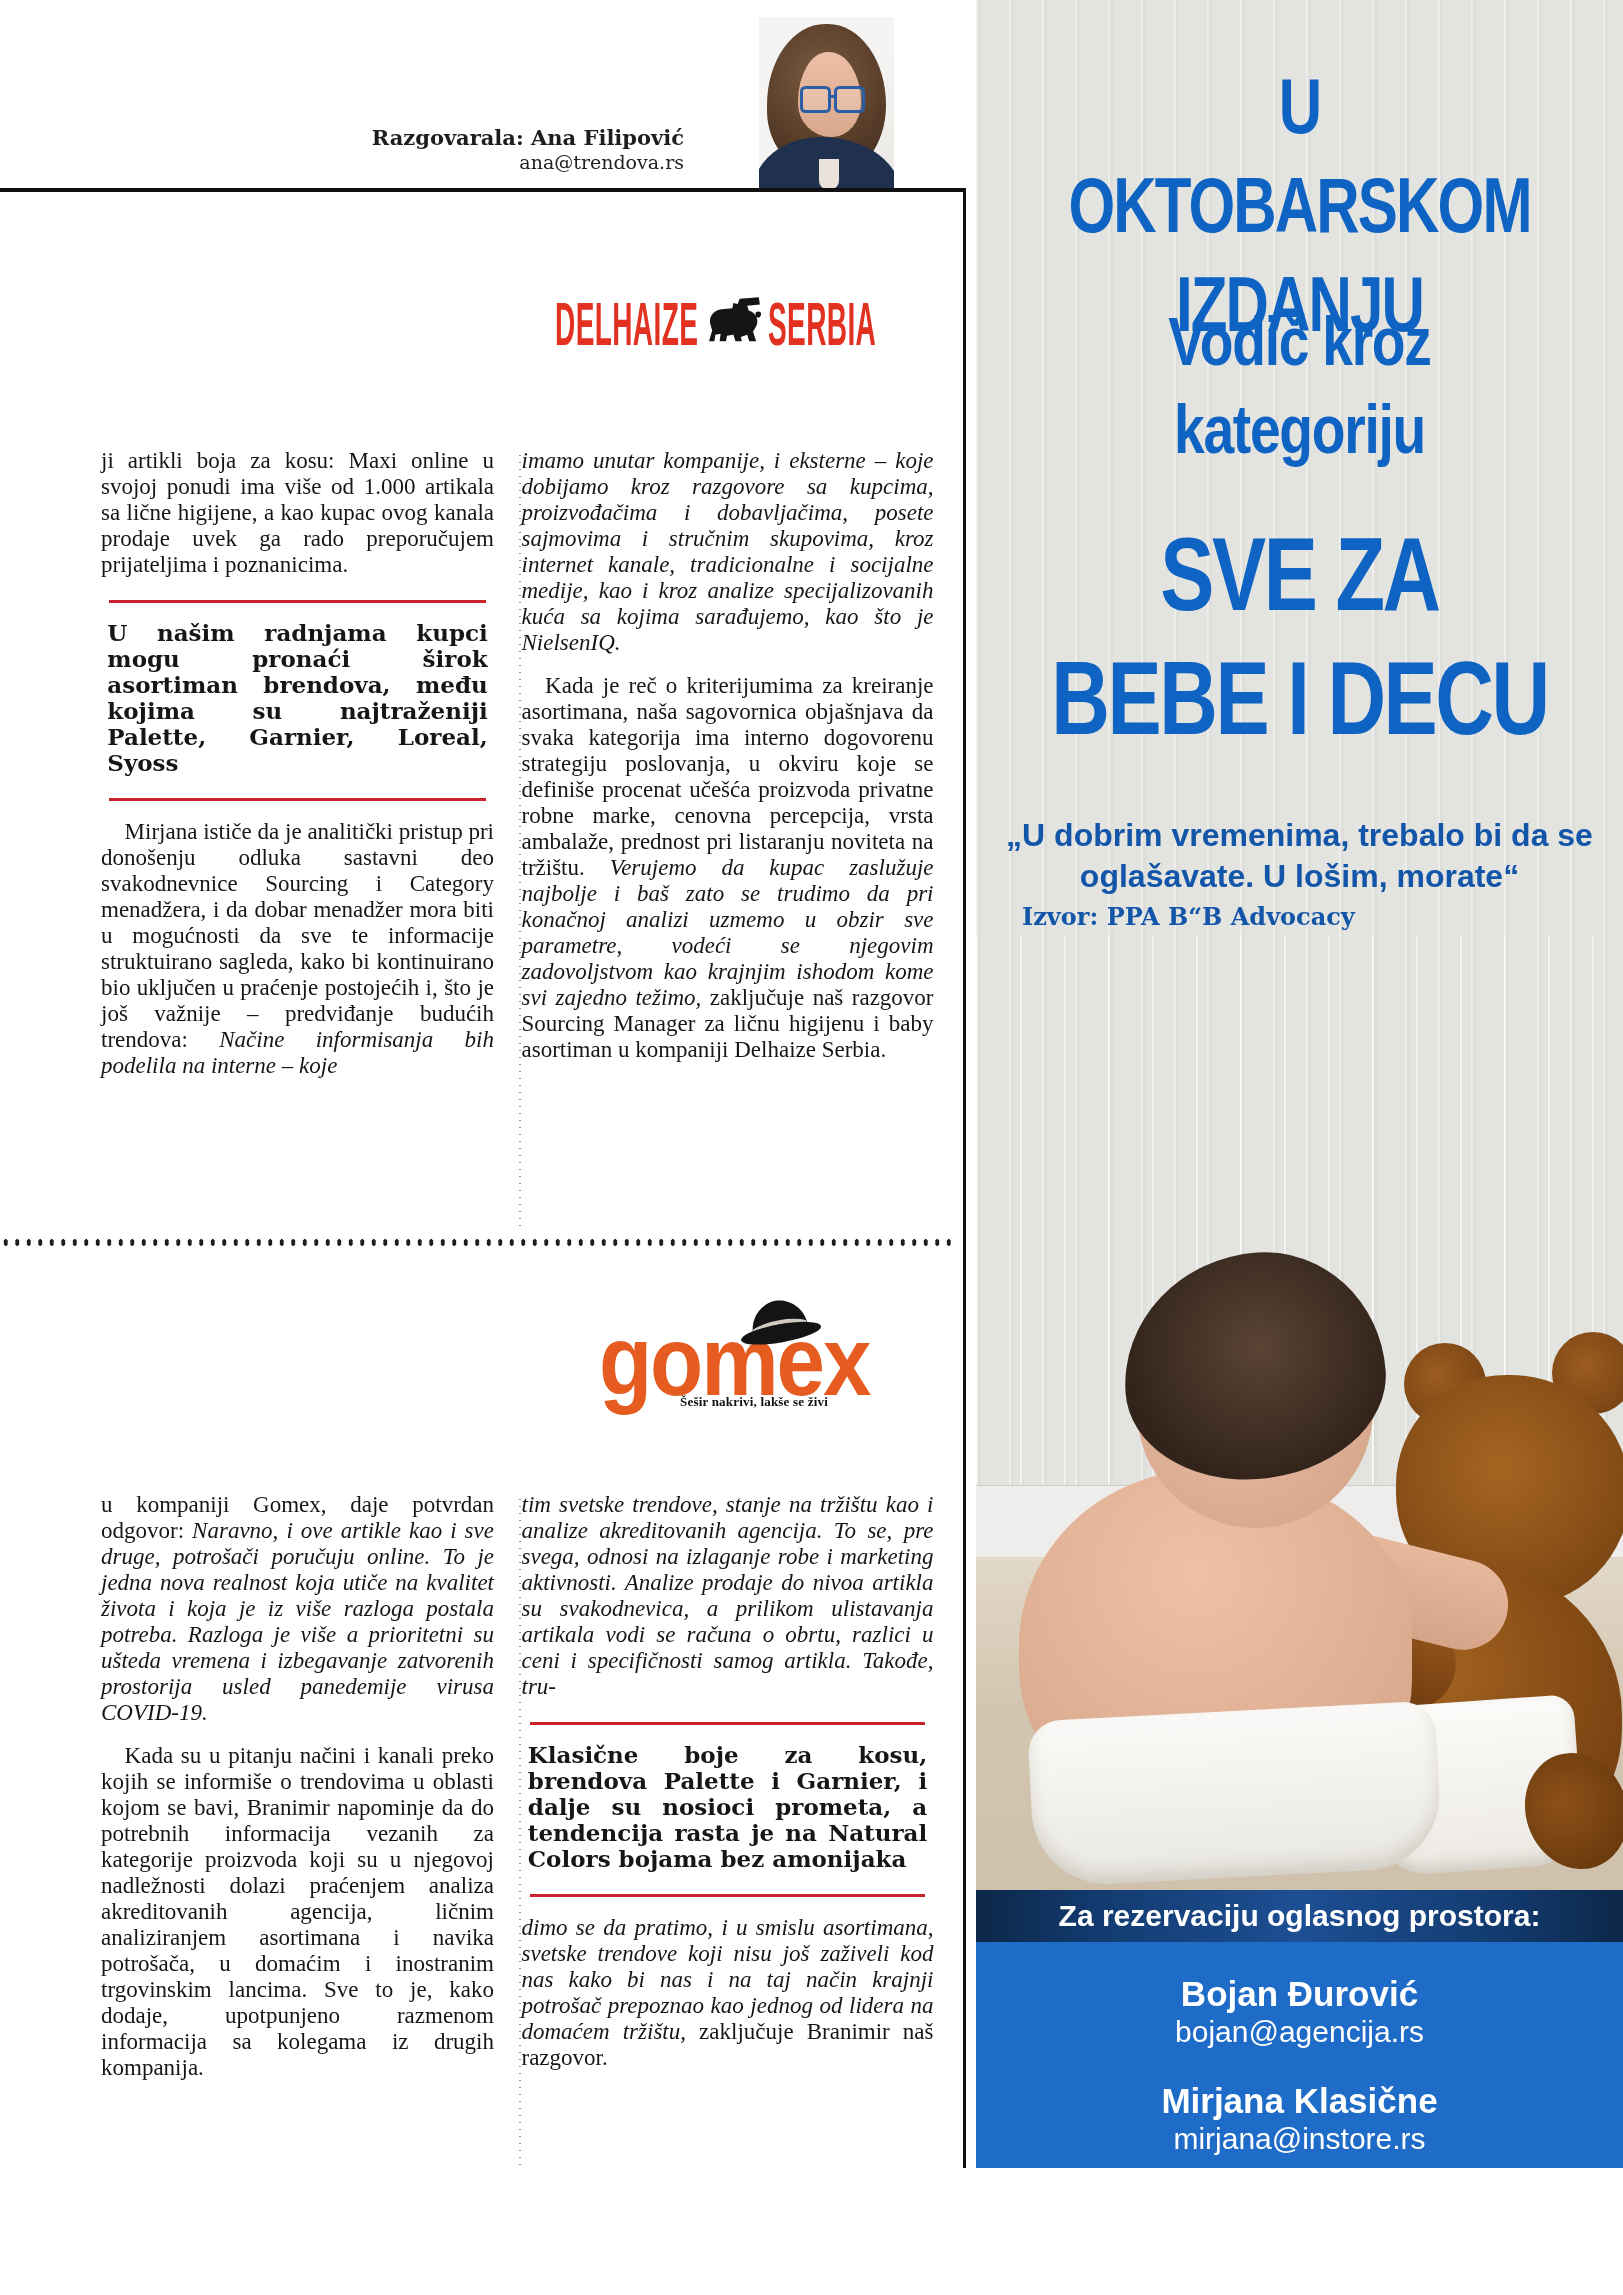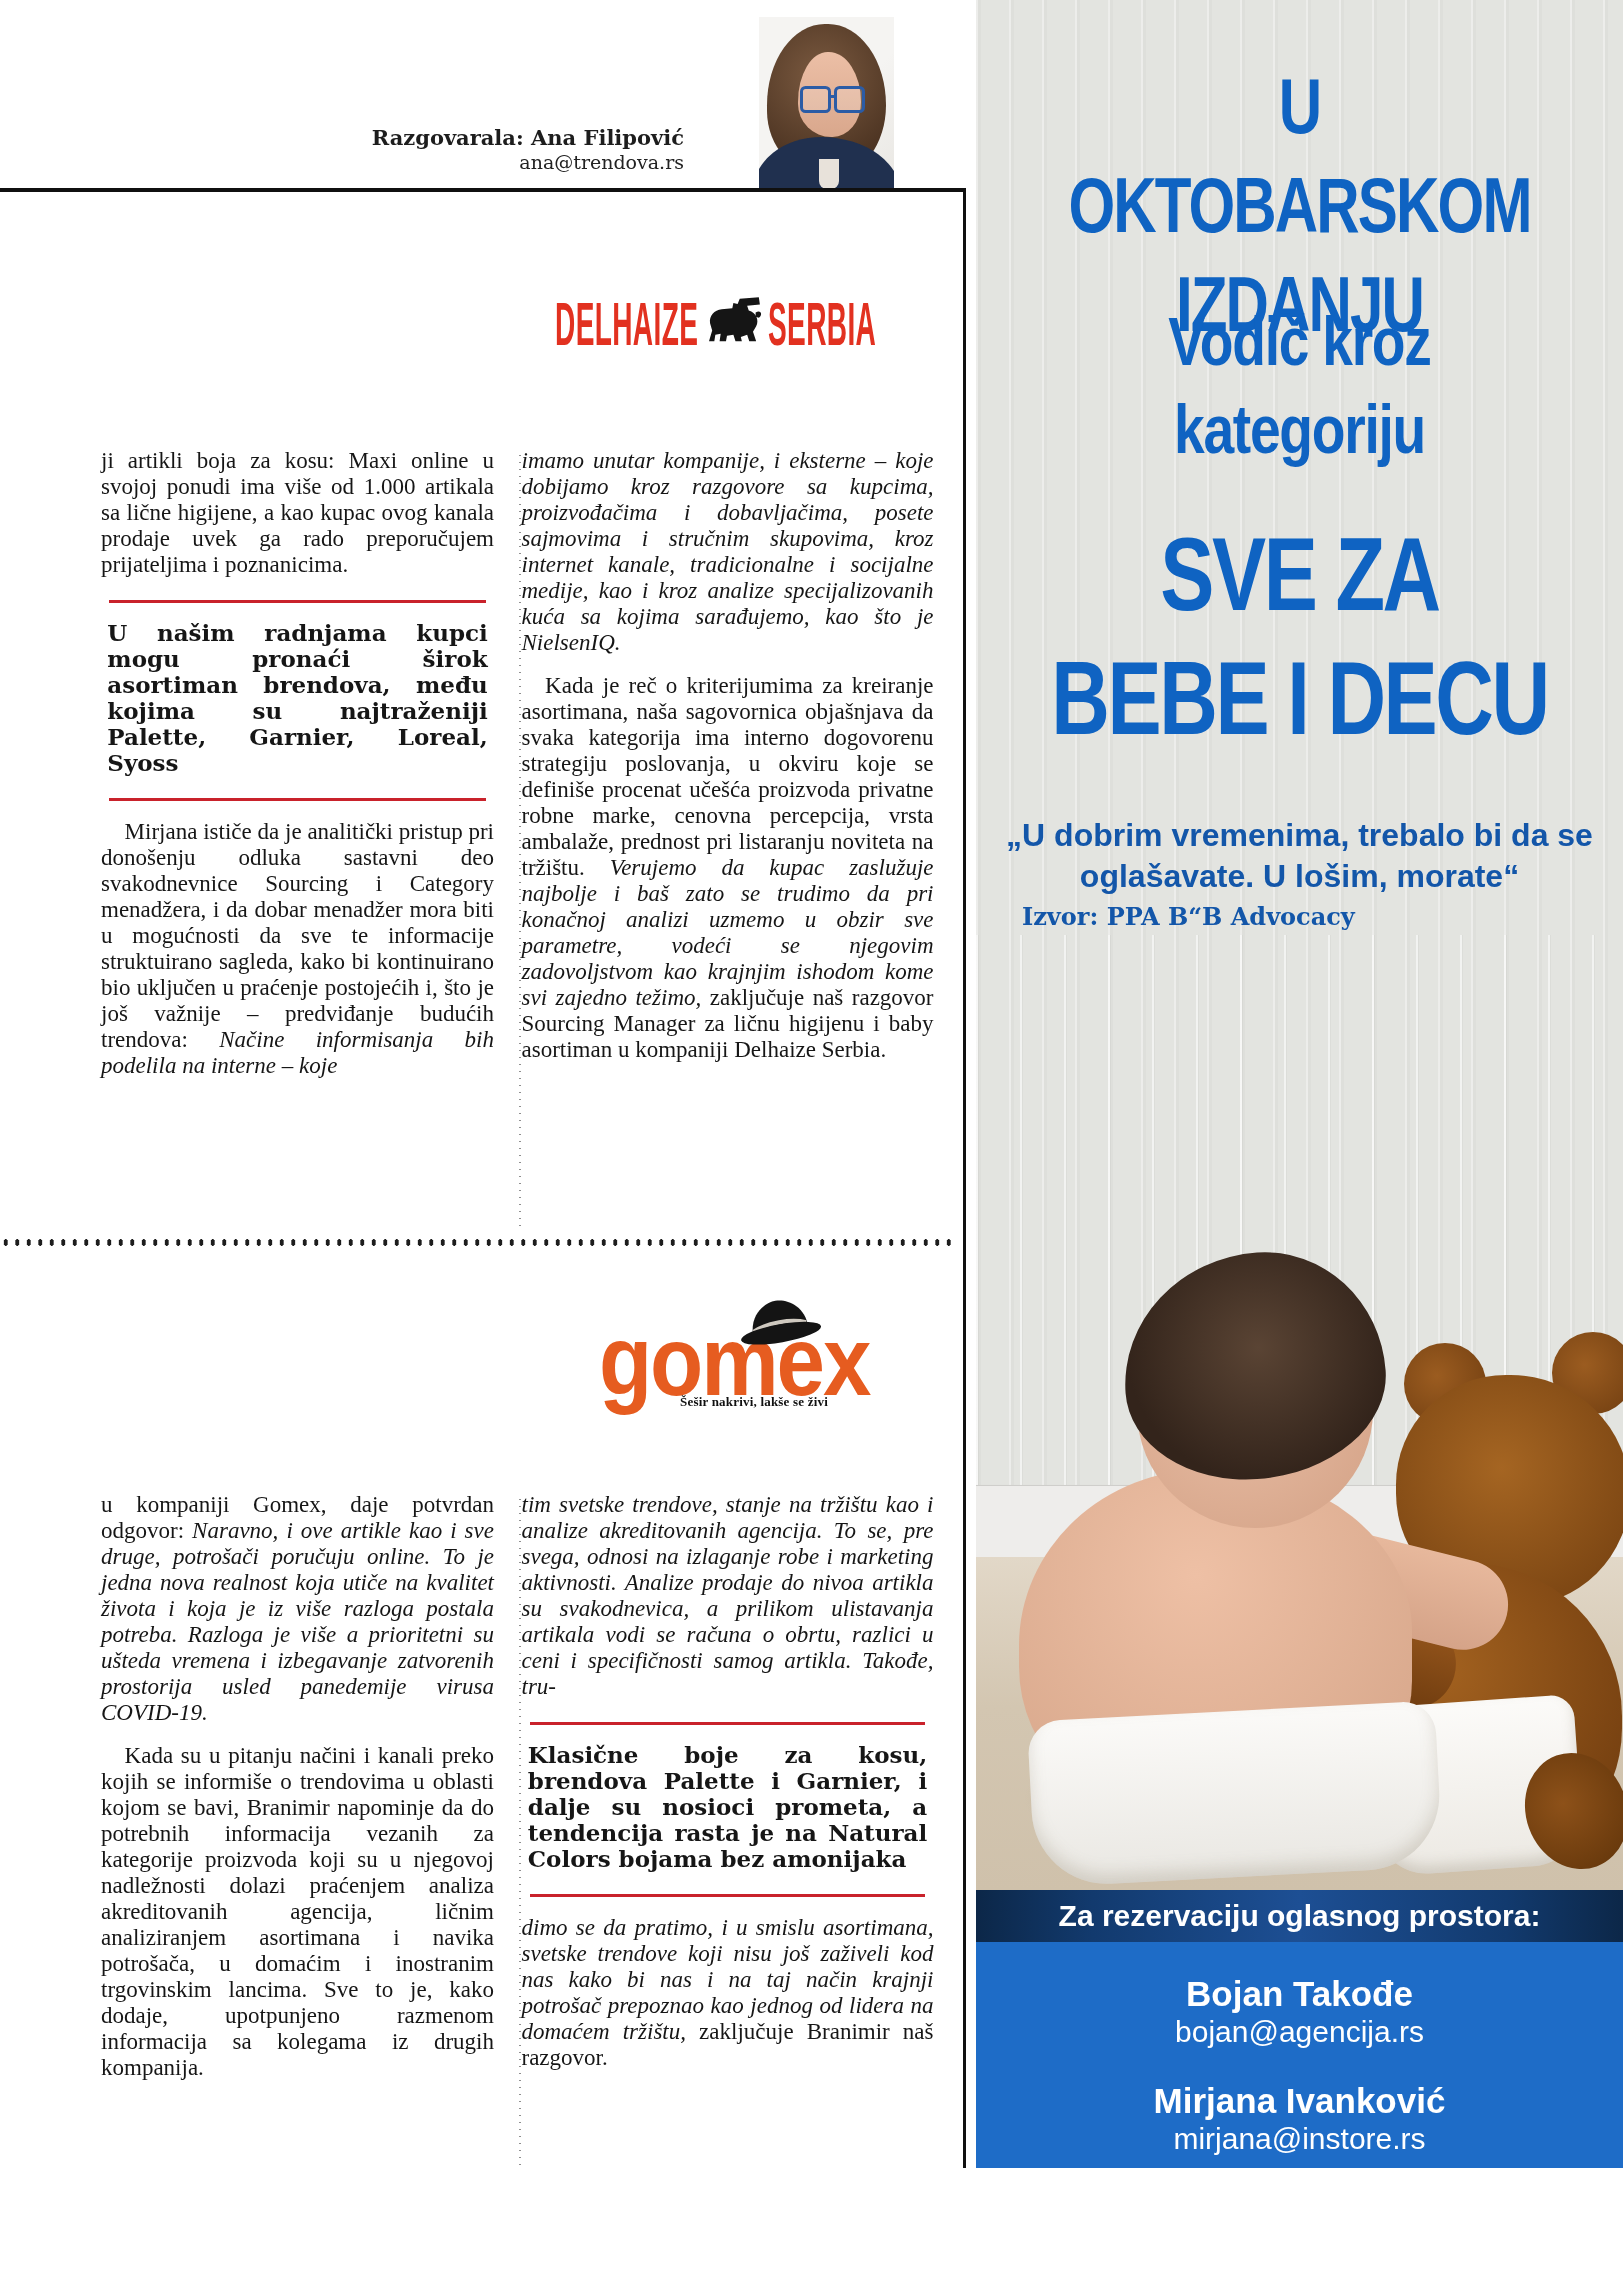--- a/index.html
+++ b/index.html
@@ -226,25 +226,25 @@
         <div class="baby-head"></div>
         <div class="baby-ear"></div>
         <div class="baby-hair"></div>
         <div class="baby-diaper"></div>
       </div>
     </div>
 
     <div class="ad-bar">Za rezervaciju oglasnog prostora:</div>
     <div class="contacts">
       <div class="contact">
-        <div class="nm">Bojan Takođe</div>
+        <div class="nm">Bojan Đurović</div>
         <div class="em">bojan@agencija.rs</div>
       </div>
       <div class="contact">
-        <div class="nm">Mirjana Ivanković</div>
+        <div class="nm">Mirjana Klasične</div>
         <div class="em">mirjana@instore.rs</div>
       </div>
       <div class="contact">
         <div class="nm">Dejan Novosel</div>
         <div class="em">dejan@instore.rs</div>
       </div>
     </div>
   </aside>
 
 </div>

